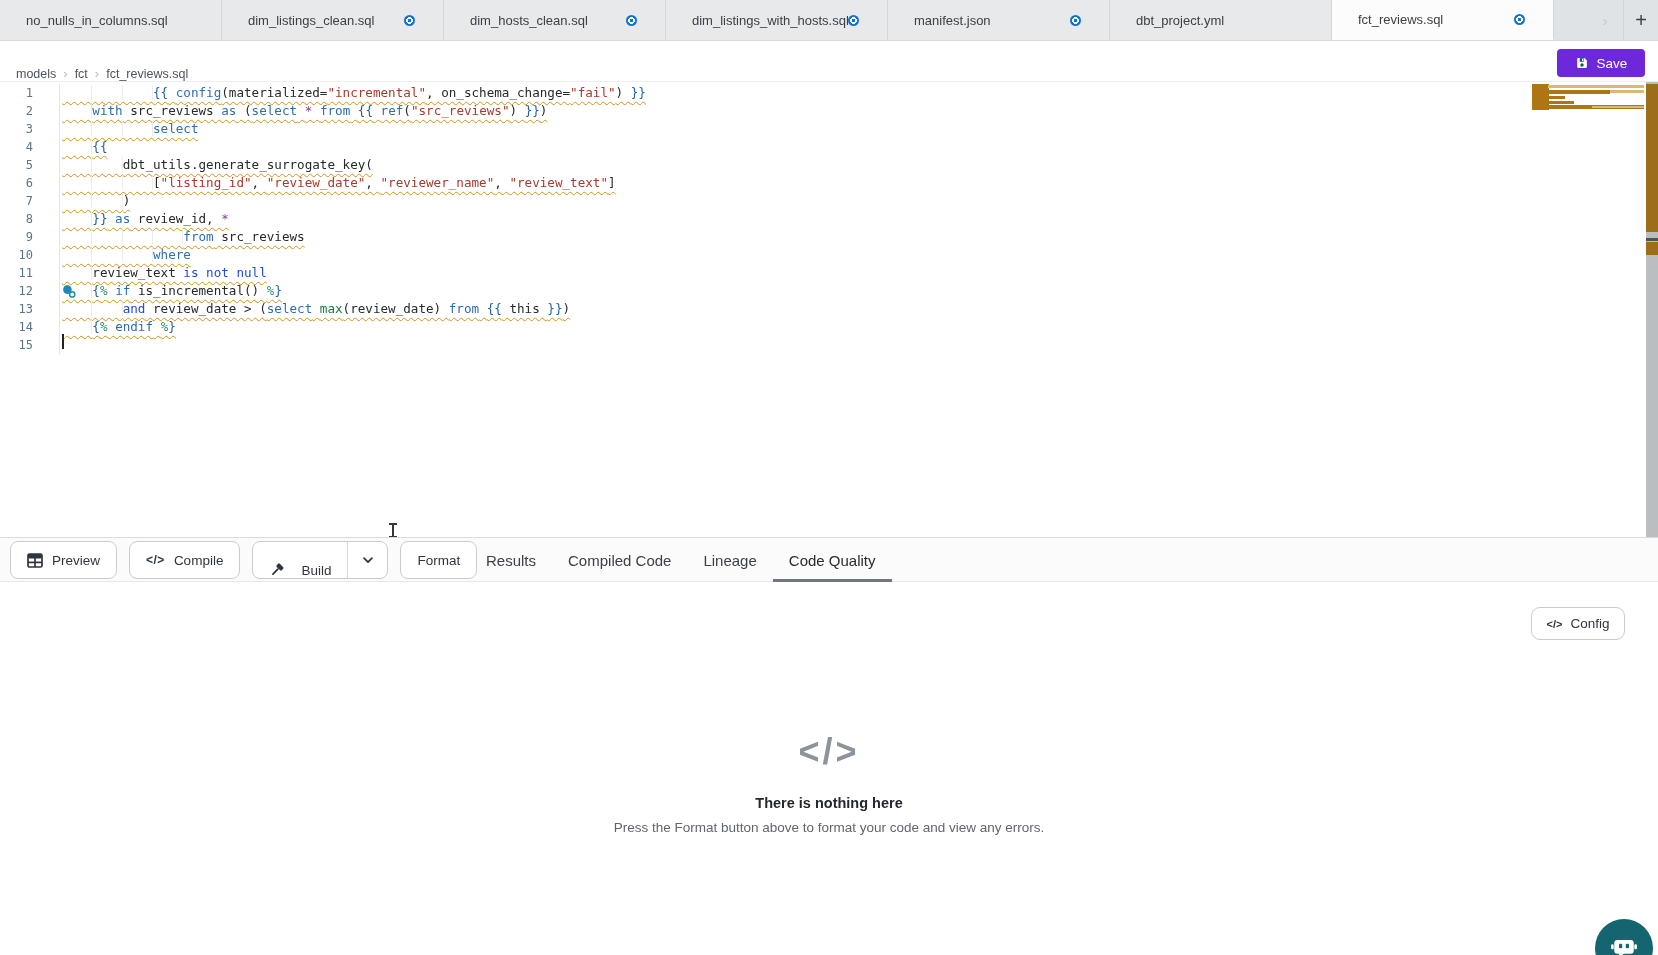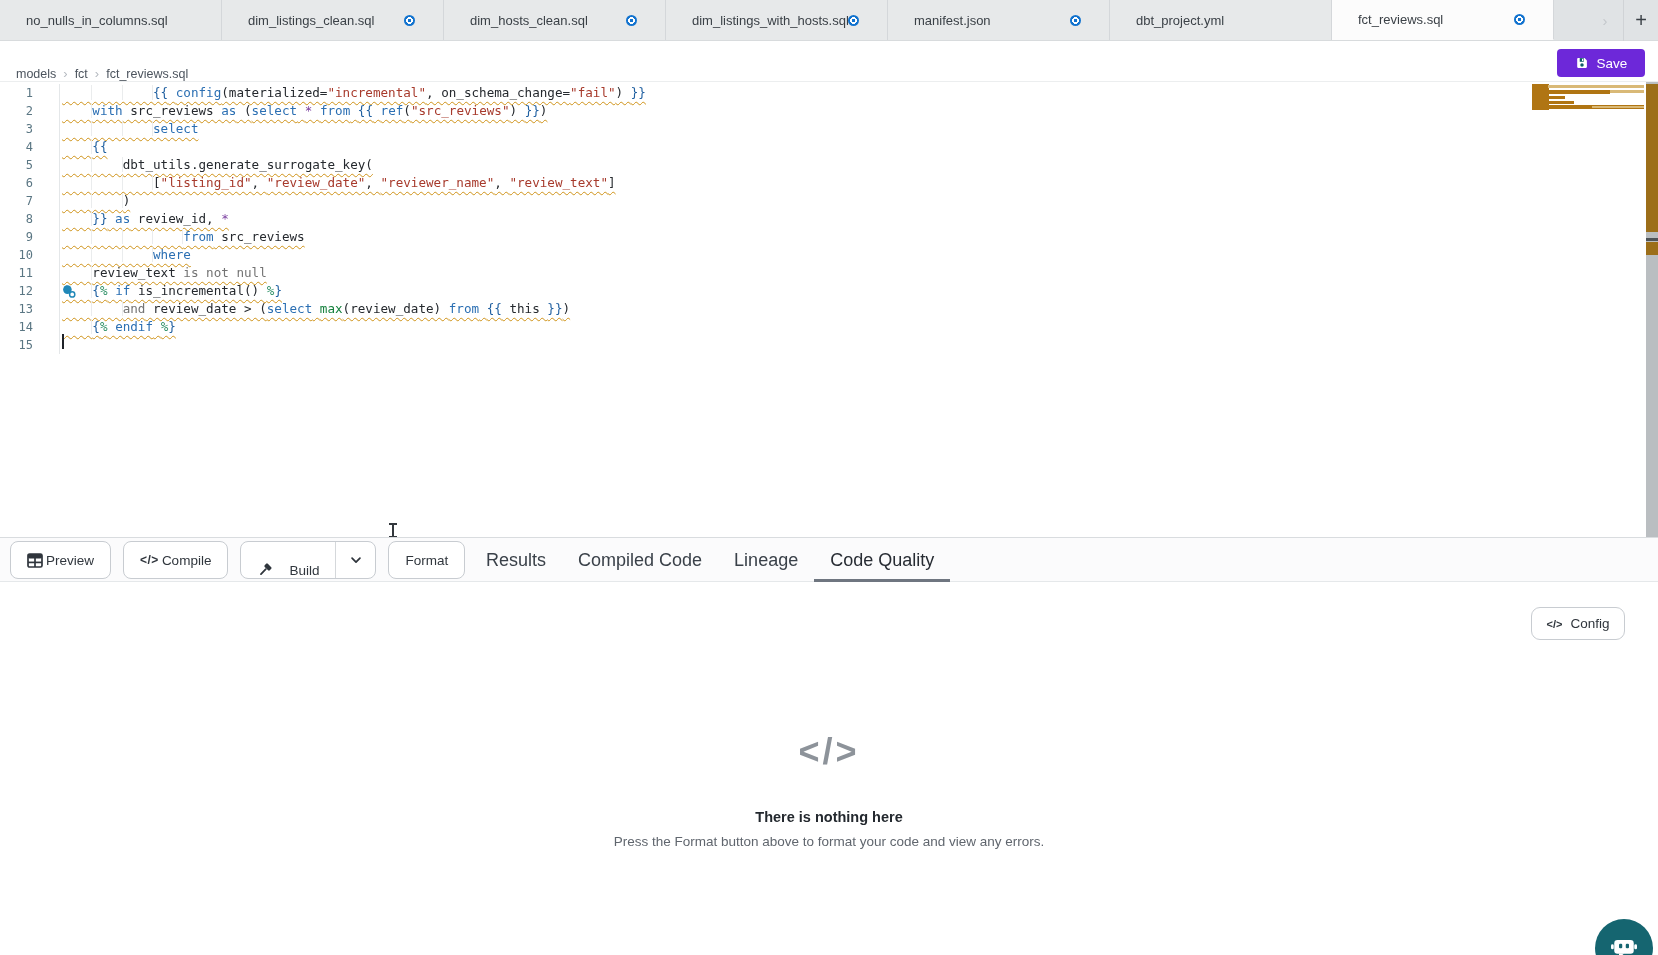--- a/index.html
+++ b/index.html
@@ -35,21 +35,21 @@
   .cl { display:flex; height:18px; position:relative; }
   .ln { width:60px; flex:0 0 60px; text-align:right; padding-right:26px; color:#5a7683; border-right:1px solid #e4e7e9; font-size:12px; }
   .lc { white-space:pre; padding-left:2px; }
   .sq { text-decoration-line:underline; text-decoration-style:wavy; text-decoration-color:#cf9217; text-decoration-thickness:1px; text-underline-offset:4px; }
   .tk-ws { background-image:repeating-linear-gradient(to right, transparent 0 calc(4*var(--cw) - 1px), #eaeced calc(4*var(--cw) - 1px) calc(4*var(--cw))); }
   .tk-kw { color:#2b6fb3; }
   .tk-jj { color:#1f5fa0; }
   .tk-jp { color:#2f9168; }
   .tk-str{ color:#a73a2c; }
   .tk-pl { color:#25292e; }
-  .tk-gr { color:#737373; }
+  .tk-gr { color:#1d4ed8; }
   .tk-st { color:#7b3fa0; }
   .tk-mg { color:#15803d; }
   .caret { display:inline-block; width:1.5px; height:15px; background:#1f2329; vertical-align:middle; margin-top:-2px; }
   .lintmark { position:absolute; left:62px; top:2px; width:15px; height:15px; }
 
   
   .minimap { position:absolute; right:13px; top:0; width:113px; height:30px; }
   .mm { position:absolute; }
   .ovtrack { position:absolute; right:0; top:0; width:12px; height:455px; background:#babec1; }
   .ov-warn1 { position:absolute; left:0; top:2px; width:12px; height:148px; background:#9c6e19; }
@@ -58,39 +58,39 @@
 
   
   .ibeam { position:absolute; left:388px; top:440px; width:9px; height:17px; }
   .ibeam .stem { position:absolute; left:4px; top:2px; width:1.6px; height:13px; background:#33383d; }
   .ibeam .cap, .ibeam .base { position:absolute; left:1px; width:7.5px; height:1.6px; background:#33383d; }
   .ibeam .cap { top:1px; } .ibeam .base { bottom:1px; }
 
   
   .toolstrip { position:absolute; left:0; top:537px; width:1658px; height:45px; background:#fbfbfc; border-top:1px solid #d9dcdf; border-bottom:1px solid #e5e8ea; }
   .toolbtns { position:absolute; left:10px; top:3px; height:38px; display:flex; gap:12px; align-items:center; }
-  .tbtn { height:38px; background:#fff; border:1px solid #c8ccd1; border-radius:8px; display:flex; align-items:center; gap:3px;
+  .tbtn { height:38px; background:#fff; border:1px solid #c8ccd1; border-radius:8px; display:flex; align-items:center; gap:9px;
           padding:0 16px; font-size:13.5px; color:#30363d; font-family:"Liberation Sans",sans-serif; cursor:pointer; }
   .tbtn .codeglyph { font-weight:700; font-size:12px; letter-spacing:0.5px; }
   .buildgroup { height:38px; display:flex; border:1px solid #c8ccd1; border-radius:8px; background:#fff; overflow:hidden; }
   .buildmain { display:flex; align-items:flex-end; gap:16px; padding:0 16px; font-size:13.5px; color:#30363d; cursor:pointer; }
   .buildchev { width:40px; border-left:1px solid #d5d8db; display:flex; align-items:center; justify-content:center; cursor:pointer; }
   .btabs { position:absolute; left:470px; top:0; height:44px; display:flex; }
-  .btab { position:relative; height:100%; display:flex; align-items:center; padding:0 16px; font-size:18px; color:#3a4149; cursor:pointer; }
+  .btab { position:relative; height:100%; display:flex; align-items:center; padding:0 16px; font-size:15px; color:#3a4149; cursor:pointer; }
   .btab.active { color:#272c33; }
   .btab.active::after { content:""; position:absolute; left:0; right:0; bottom:0; height:3px; background:#6f7680; }
 
   
   .panel { position:absolute; left:0; top:583px; width:1658px; height:372px; background:#fff; }
   .configbtn { position:absolute; top:24px; right:33px; width:94px; height:33px; border:1px solid #c8ccd1; border-radius:9px; background:#fff;
                display:flex; align-items:center; justify-content:center; gap:8px; font-size:13.5px; color:#2f353c; cursor:pointer; }
   .configbtn .codeglyph { font-weight:700; font-size:11px; }
   .emptystate { position:absolute; left:0; top:0; width:100%; display:flex; flex-direction:column; align-items:center; }
   .empty-icon { margin-top:148px; font-size:36px; font-weight:700; color:#8d939a; letter-spacing:3px; font-family:"Liberation Sans",sans-serif; }
-  .empty-title { margin-top:36px; font-size:14.5px; font-weight:700; color:#23282e; }
+  .empty-title { margin-top:22px; font-size:14.5px; font-weight:700; color:#23282e; }
   .empty-sub { margin-top:9px; font-size:13.5px; color:#60666e; }
 
   
   .chatfab { position:absolute; left:1595px; top:919px; width:58px; height:58px; border-radius:50%; background:#156570; display:flex; align-items:center; justify-content:center; cursor:pointer; }
 </style>
 </head>
 <body>
 
 <div class="app">
 

